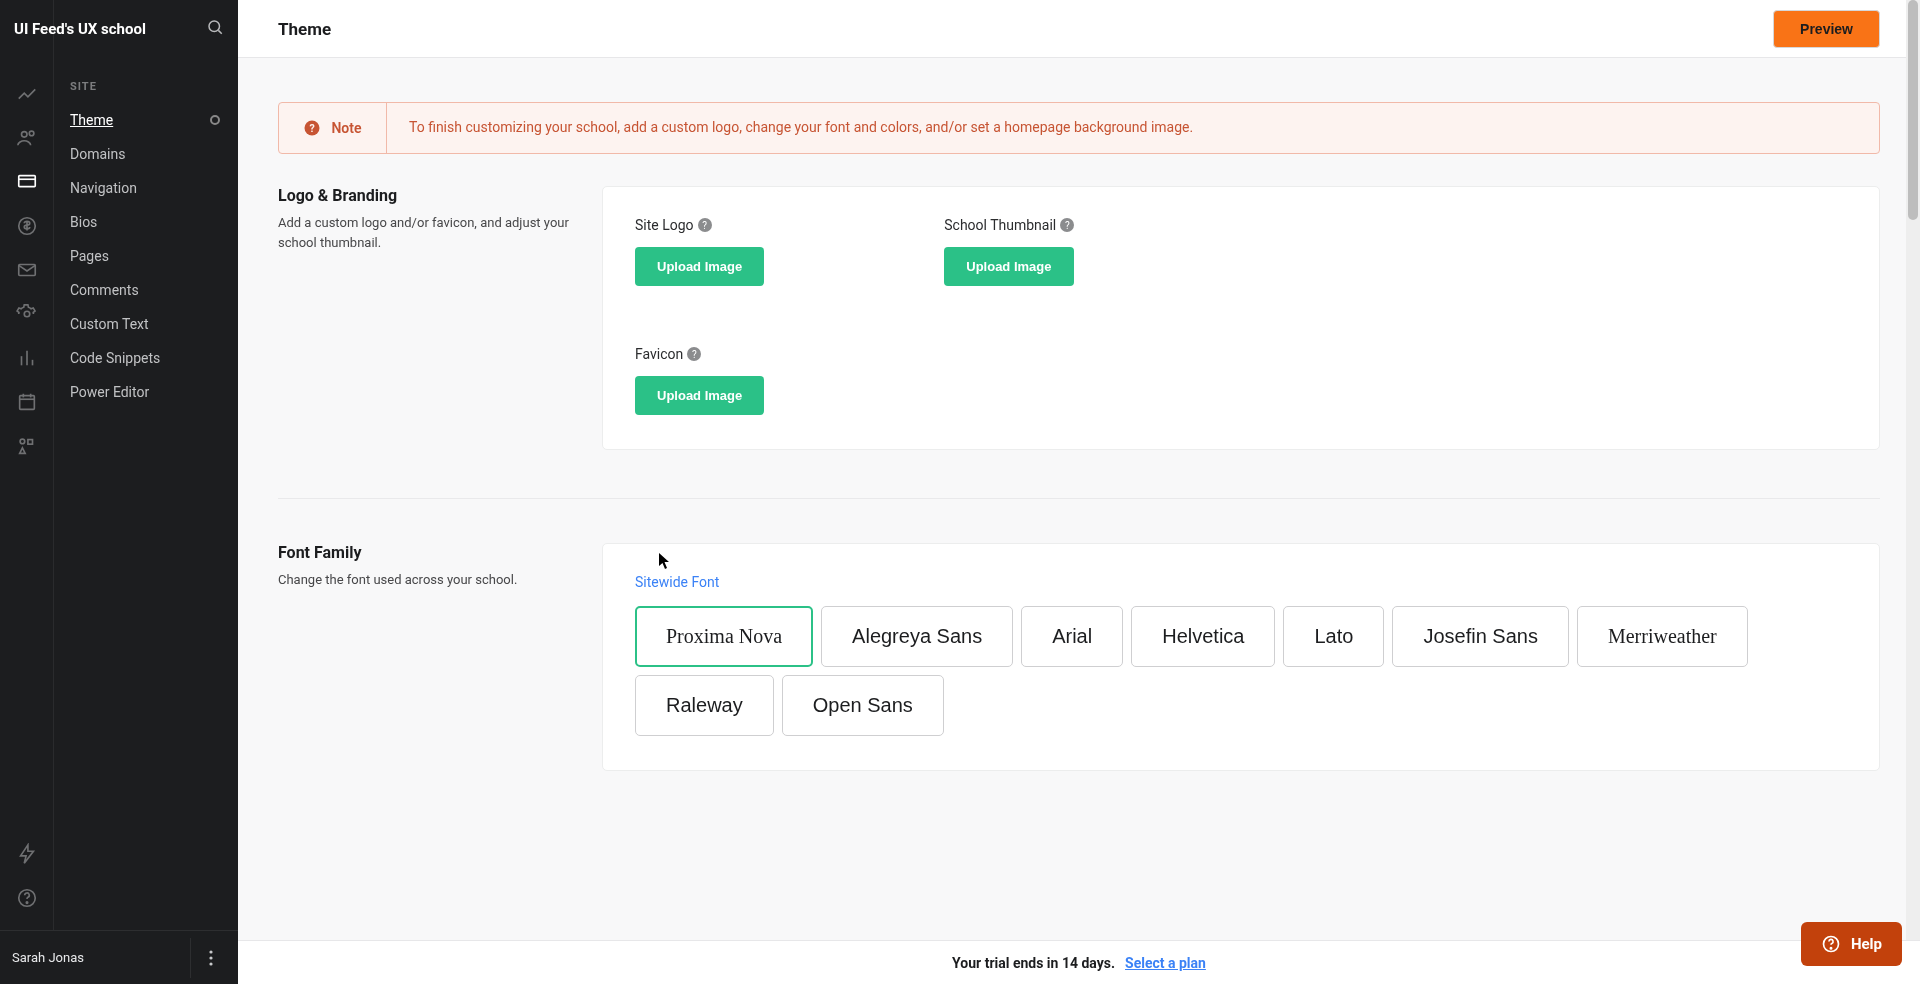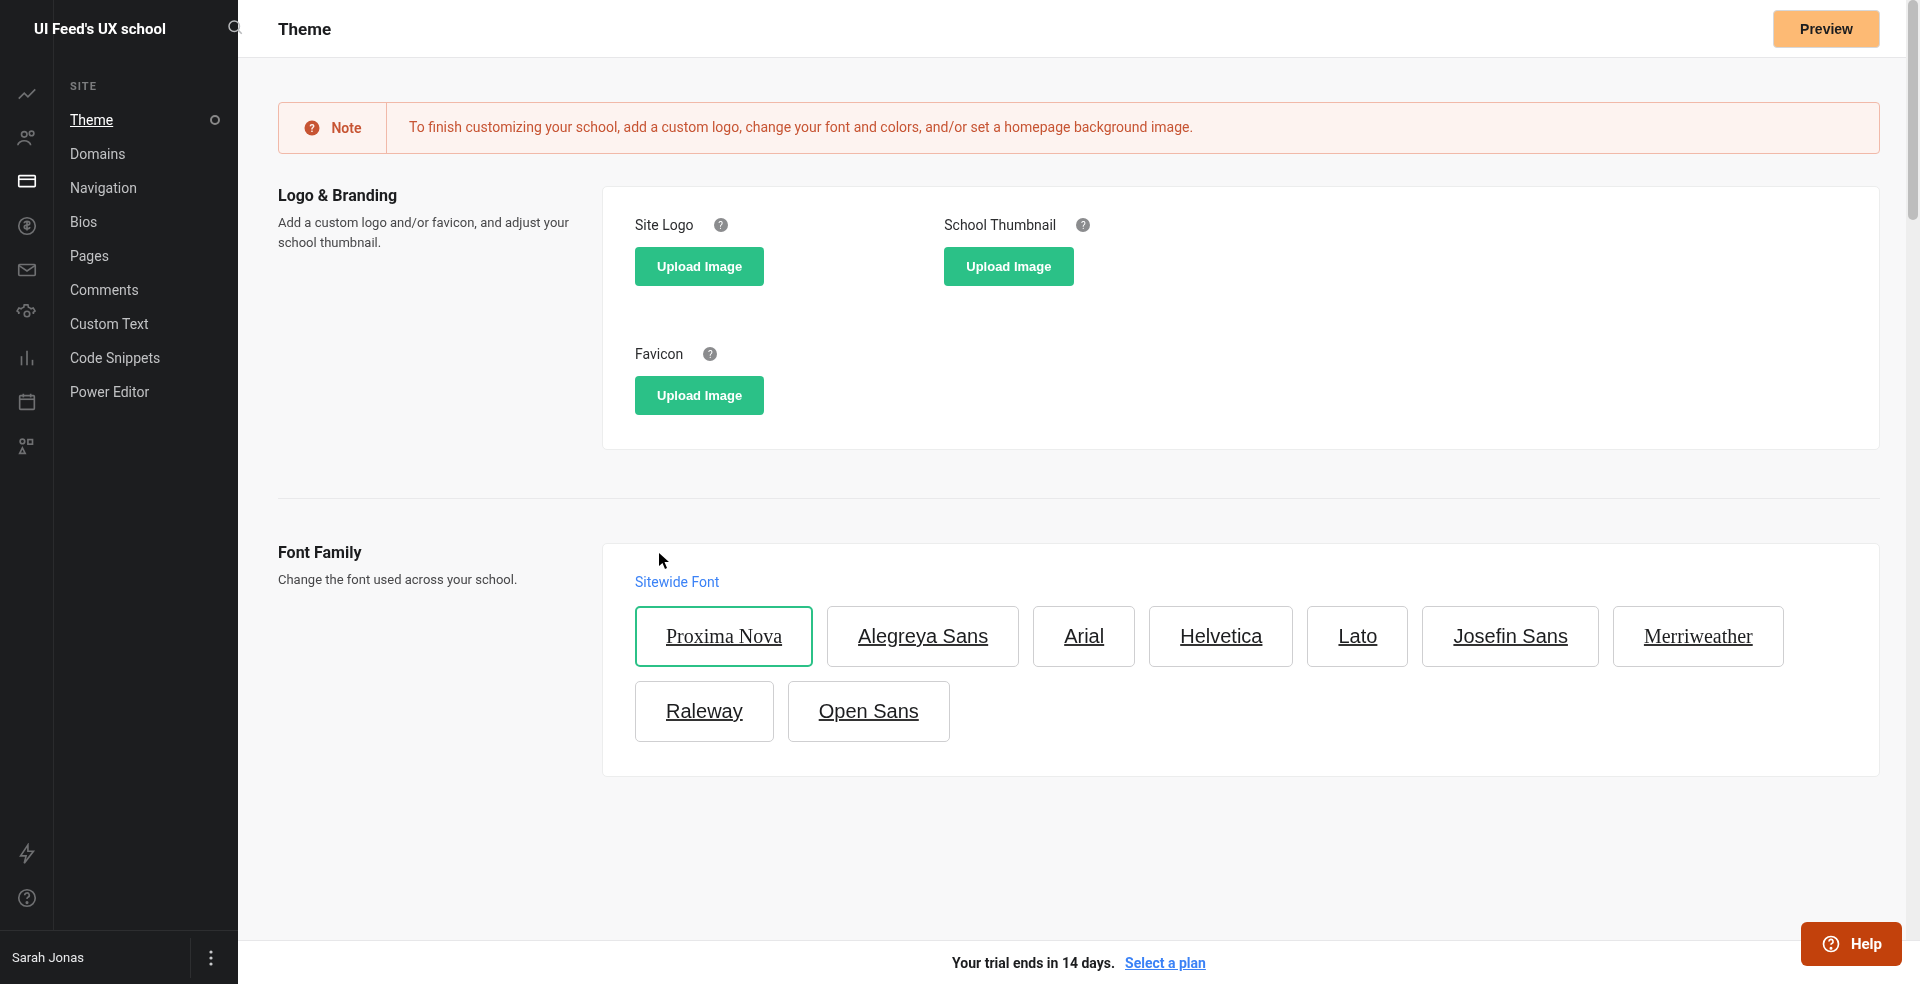--- a/index.html
+++ b/index.html
@@ -15,57 +15,57 @@
 .rail-bottom { padding-bottom:20px; display:flex; flex-direction:column; align-items:center; gap:0; }
 
 
 .sidebar { width:184px; background:#1c1d1f; color:#fff; display:flex; flex-direction:column; }
 .section-label { font-size:11px; font-weight:700; letter-spacing:1px; color:#7c7d7f; padding:22px 16px 10px; }
 .nav-item { display:flex; align-items:center; justify-content:space-between; padding:9px 18px 9px 16px; font-size:14px; color:#c1c2c4; cursor:pointer; }
 .nav-item.active { color:#fff; text-decoration:underline; }
 .nav-item .dot { width:10px; height:10px; border:2px solid #888; border-radius:50%; }
 
 
-.headbar { position:absolute; top:0; left:0; width:238px; height:58px; display:flex; align-items:center; padding-left:14px; z-index:5; pointer-events:none;margin-left:20px; }
+.headbar { position:absolute; top:0; left:0; width:238px; height:58px; display:flex; align-items:center; padding-left:14px; z-index:5; pointer-events:none; }
 .headbar .title { font-size:15px; font-weight:700; color:#fff; pointer-events:auto; }
 .headbar .srch { margin-left:auto; margin-right:14px; pointer-events:auto; cursor:pointer; }
 .headbar .srch svg{width:18px;height:18px;stroke:#b8b9bb;fill:none;stroke-width:2;}
 
 
 .main { flex:1; display:flex; flex-direction:column; background:#fff; min-width:0; }
 .topbar { height:58px; border-bottom:1px solid #e7e7e9; display:flex; align-items:center; padding:0 40px; background:#fff; }
 .topbar-title { font-size:17px; font-weight:700; color:#1c1d1f; }
 .topbar-spacer { flex:1; }
-.preview-btn { border:1px solid #d6d7d9; background:#fdba74; color:#1c1d1f; font-weight:700; font-size:14px; padding:10px 26px; border-radius:4px; cursor:pointer; }
+.preview-btn { border:1px solid #d6d7d9; background:#f97316; color:#1c1d1f; font-weight:700; font-size:14px; padding:10px 26px; border-radius:4px; cursor:pointer; }
 
 .content { flex:1; overflow:auto; background:#f8f8f9; padding:44px 40px 0; position:relative; }
 
 
 .note { display:flex; border:1px solid #f1b9a9; background:#fdf3f0; border-radius:4px; margin-bottom:32px; color:#c75433; font-size:14px; }
 .note-left { width:108px; display:flex; align-items:center; justify-content:center; gap:10px; border-right:1px solid #f1b9a9; padding:16px 0; font-weight:600;}
 .note-left svg{width:18px;height:18px;fill:#c75433;}
 .note-body { padding:16px 22px; flex:1; }
 
 
 .section-row { display:flex; gap:24px; margin-bottom:48px; }
 .section-left { width:300px; }
 .section-left h3 { font-size:16px; font-weight:700; color:#1c1d1f; margin-bottom:8px; }
 .section-left p { font-size:13px; color:#474749; line-height:1.5; }
 .card { flex:1; background:#fff; border:1px solid #eceded; border-radius:5px; padding:30px 32px 34px; }
 
 .upload-grid { display:flex; flex-wrap:wrap; gap:60px 180px; }
 .upload-block {}
-.upload-label { font-size:14px; color:#2b2c2e; margin-bottom:14px; display:flex; align-items:center; gap:20px; }
+.upload-label { font-size:14px; color:#2b2c2e; margin-bottom:14px; display:flex; align-items:center; gap:4px; }
 .upload-label .q { width:14px; height:14px; border-radius:50%; background:#8b8c8e; color:#fff; font-size:10px; display:inline-flex; align-items:center; justify-content:center; }
 .upload-btn { background:#2bc187; color:#fff; font-weight:700; font-size:13px; border:none; padding:12px 22px; border-radius:4px; cursor:pointer; }
 
 .divider { height:1px; background:#e9e9eb; margin:0 0 44px; }
 
 .font-label { font-size:14px; color:#3b82f6; margin-bottom:16px; }
-.font-grid { display:flex; flex-wrap:wrap; gap:14px;text-decoration:underline; }
+.font-grid { display:flex; flex-wrap:wrap; gap:8px; }
 .font-chip { border:1px solid #cfcfd1; border-radius:5px; padding:18px 30px; font-size:20px; color:#1c1d1f; cursor:pointer; background:#fff; }
 .font-chip.selected { border:2px solid #2bc187; padding:17px 29px; }
 
 
 .user-row { position:absolute; bottom:0; left:0; width:238px; height:54px; background:#1c1d1f; border-top:1px solid #2d2e30; display:flex; align-items:center; padding:0 8px 0 12px; z-index:6;}
 .user-row .name { color:#e7e8ea; font-size:13px; }
 .user-row .more { margin-left:auto; width:40px; height:40px; display:flex; align-items:center; justify-content:center; color:#c8c9cb; cursor:pointer; border-left:1px solid #2d2e30;}
 .user-row .more svg{width:4px;height:16px;fill:currentColor;}
 
 .trial-bar { position:absolute; bottom:0; left:238px; right:0; height:44px; background:#fff; border-top:1px solid #e7e7e9; display:flex; align-items:center; justify-content:center; gap:10px; font-size:14px; z-index:6;}

